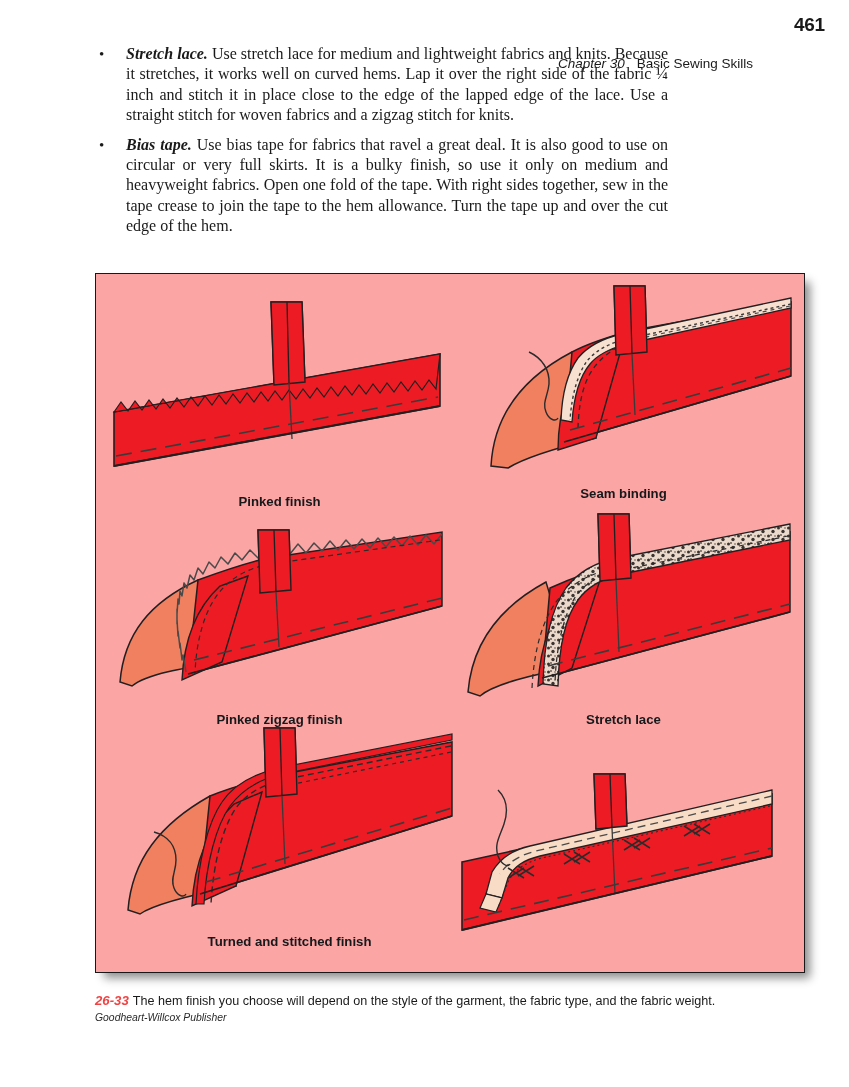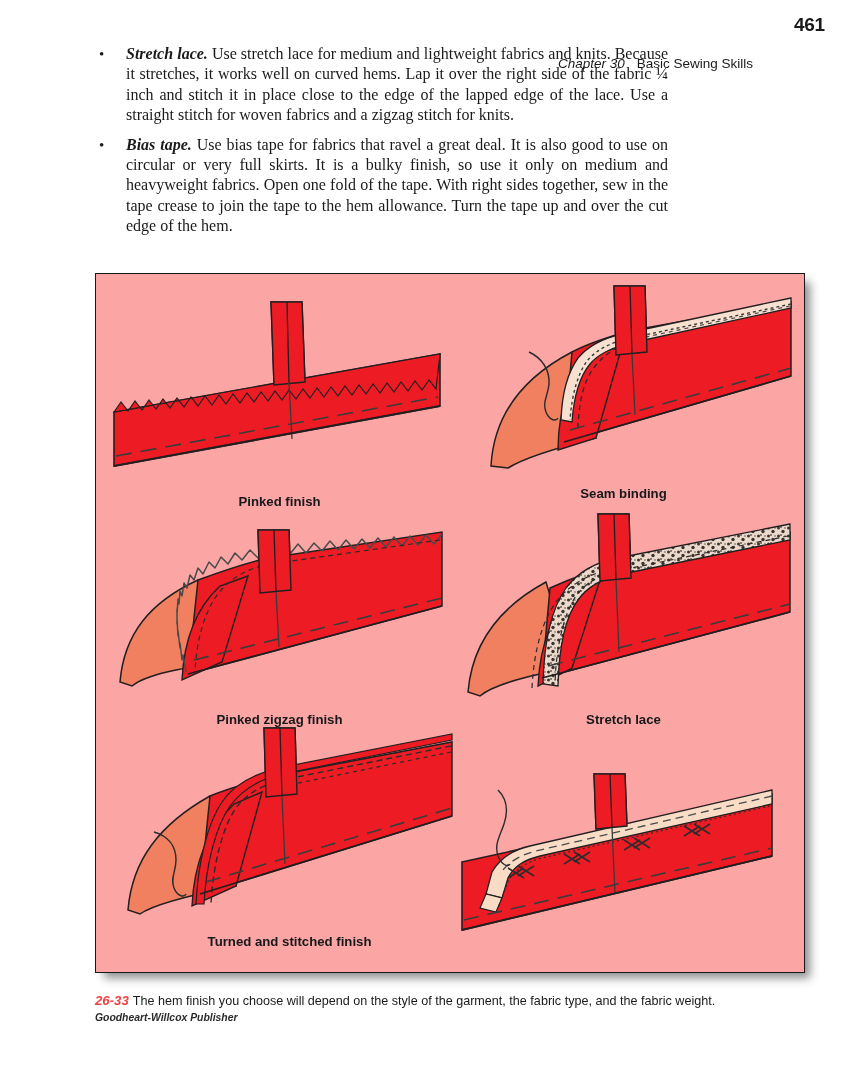--- a/index.html
+++ b/index.html
@@ -157,21 +157,20 @@
     color: #ef4444;
     margin-right: 4px;
     font-size: 13.2px;
   }
   .credit {
     font-size: 10.4px;
     font-style: italic;
     color: #2a2a2a;
     margin-top: 2px;
     line-height: 13px;
-    font-weight: bold;
   }
 </style>
 </head>
 <body>
 
 <div class="runhead">
   <div class="runhead-inner">
     <span class="runhead-chapter">Chapter 30</span>
     <span class="runhead-title">Basic Sewing Skills</span>
   </div>

